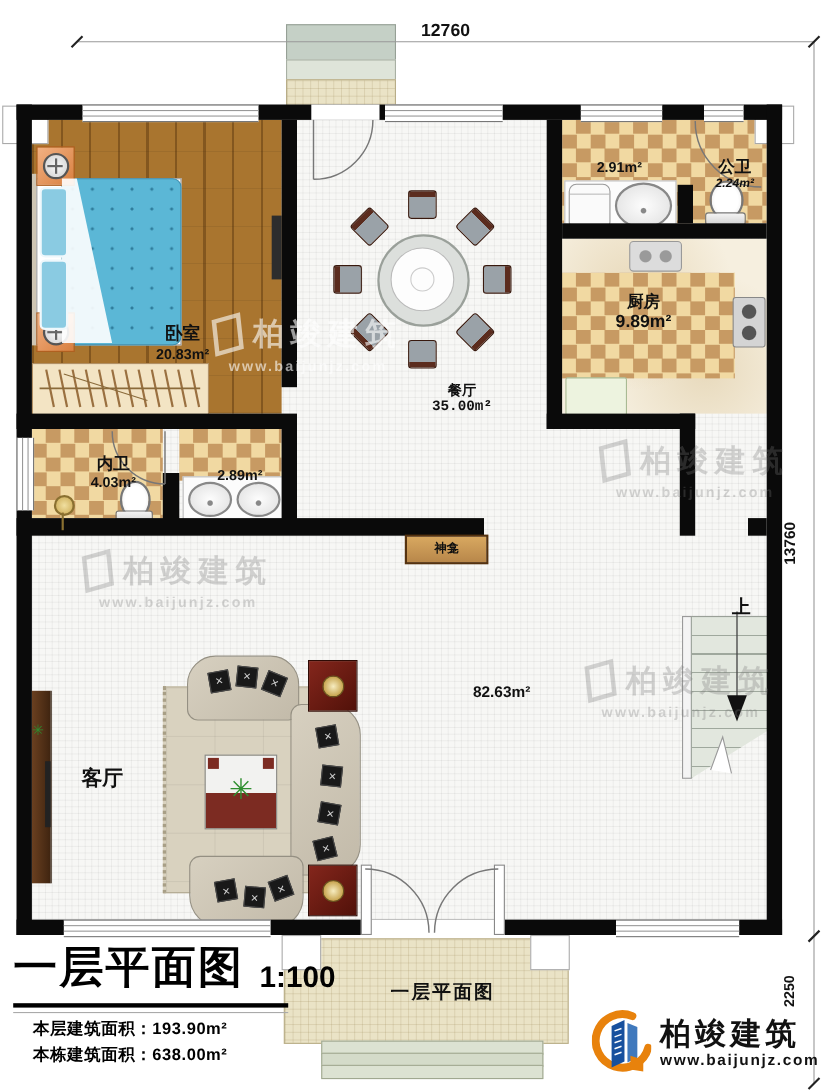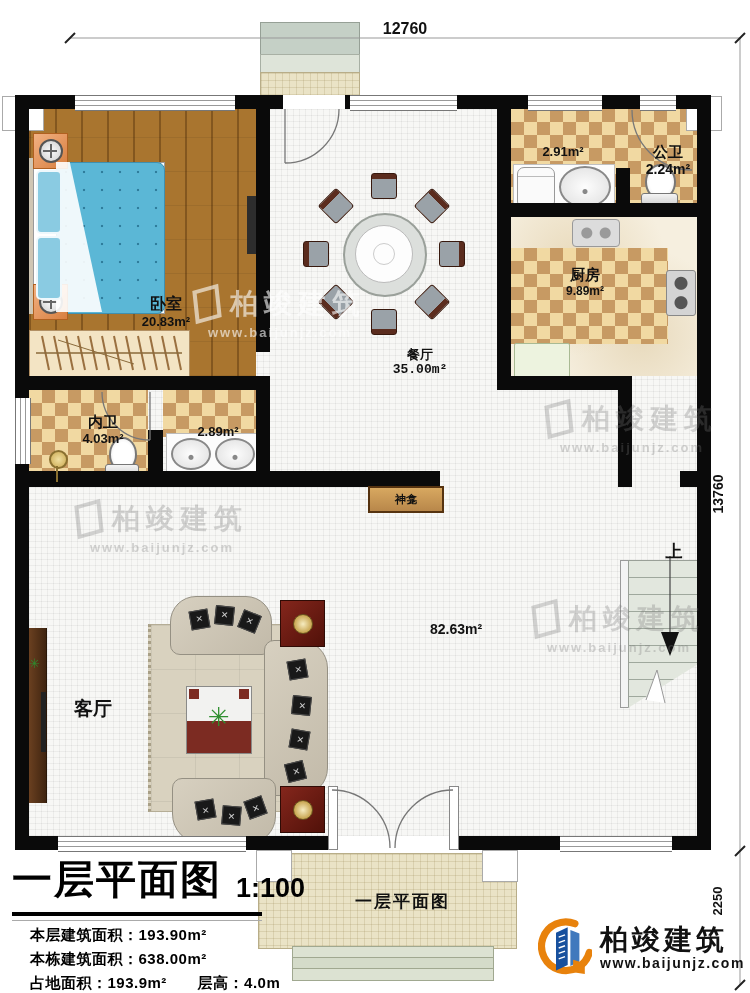--- a/index.html
+++ b/index.html
@@ -256,25 +256,25 @@
     <div style="font-size:16px;">卧室</div>
     <div style="font-size:13px;">20.83m²</div>
   </div>
   <div class="lbl" style="left:365px;top:347px;width:110px;">
     <div style="font-size:13px;">餐厅</div>
     <div style="font-size:13px;font-family:Liberation Mono, monospace;">35.00m²</div>
   </div>
   <div class="lbl" style="left:523px;top:144px;width:80px;font-size:13px;">2.91m²</div>
   <div class="lbl" style="left:625px;top:143px;width:86px;">
     <div style="font-size:15px;">公卫</div>
-    <div style="font-size:14px;">2.24m²</div>
+    <div style="font-size:11px;font-style:italic;">2.24m²</div>
   </div>
   <div class="lbl" style="left:530px;top:266px;width:110px;">
     <div style="font-size:15px;">厨房</div>
-    <div style="font-size:12px;">9.89m²</div>
+    <div style="font-size:16px;">9.89m²</div>
   </div>
   <div class="lbl" style="left:58px;top:413px;width:90px;">
     <div style="font-size:15px;">内卫</div>
     <div style="font-size:13px;">4.03m²</div>
   </div>
   <div class="lbl" style="left:178px;top:424px;width:80px;font-size:13px;">2.89m²</div>
   <div class="lbl" style="left:58px;top:698px;width:70px;font-size:19px;">客厅</div>
   <div class="lbl" style="left:420px;top:621px;width:72px;font-size:14px;">82.63m²</div>
   <div class="lbl" style="left:658px;top:542px;width:32px;font-size:17px;">上</div>
   <div class="lbl" style="left:330px;top:892px;width:145px;font-size:17px;letter-spacing:2px;">一层平面图</div>
@@ -305,24 +305,20 @@
       <span class="tb-title">一层平面图</span>
       <span class="tb-scale">1:100</span>
     </div>
     <div class="tb-rule"></div>
     <div class="tb-rule2"></div>
     <div class="tb-row">
       <span>本层建筑面积：</span><span>193.90m²</span>
     </div>
     <div class="tb-row">
       <span>本栋建筑面积：</span><span>638.00m²</span>
-    </div>
-    <div class="tb-row">
-      <span>占地面积：</span><span>193.9m²</span>
-      <span class="tb-gap">层高：</span><span>4.0m</span>
     </div>
   </div>
 
   <div id="brand">
     <svg width="54" height="60" viewBox="0 0 60 66">
       <path d="M41 6 A 27 27 0 1 0 57 38" fill="none" stroke="#e8820c" stroke-width="8" stroke-linecap="round"></path>
       <polygon points="20,16 33,10 33,52 20,58" fill="#17509e"></polygon>
       <polygon points="36,13 46,17 46,48 36,53" fill="#4079bd"></polygon>
       <polygon points="39,46 52,50 52,62 39,60" fill="#e8820c"></polygon>
       <g stroke="#fff" stroke-width="1.5">

